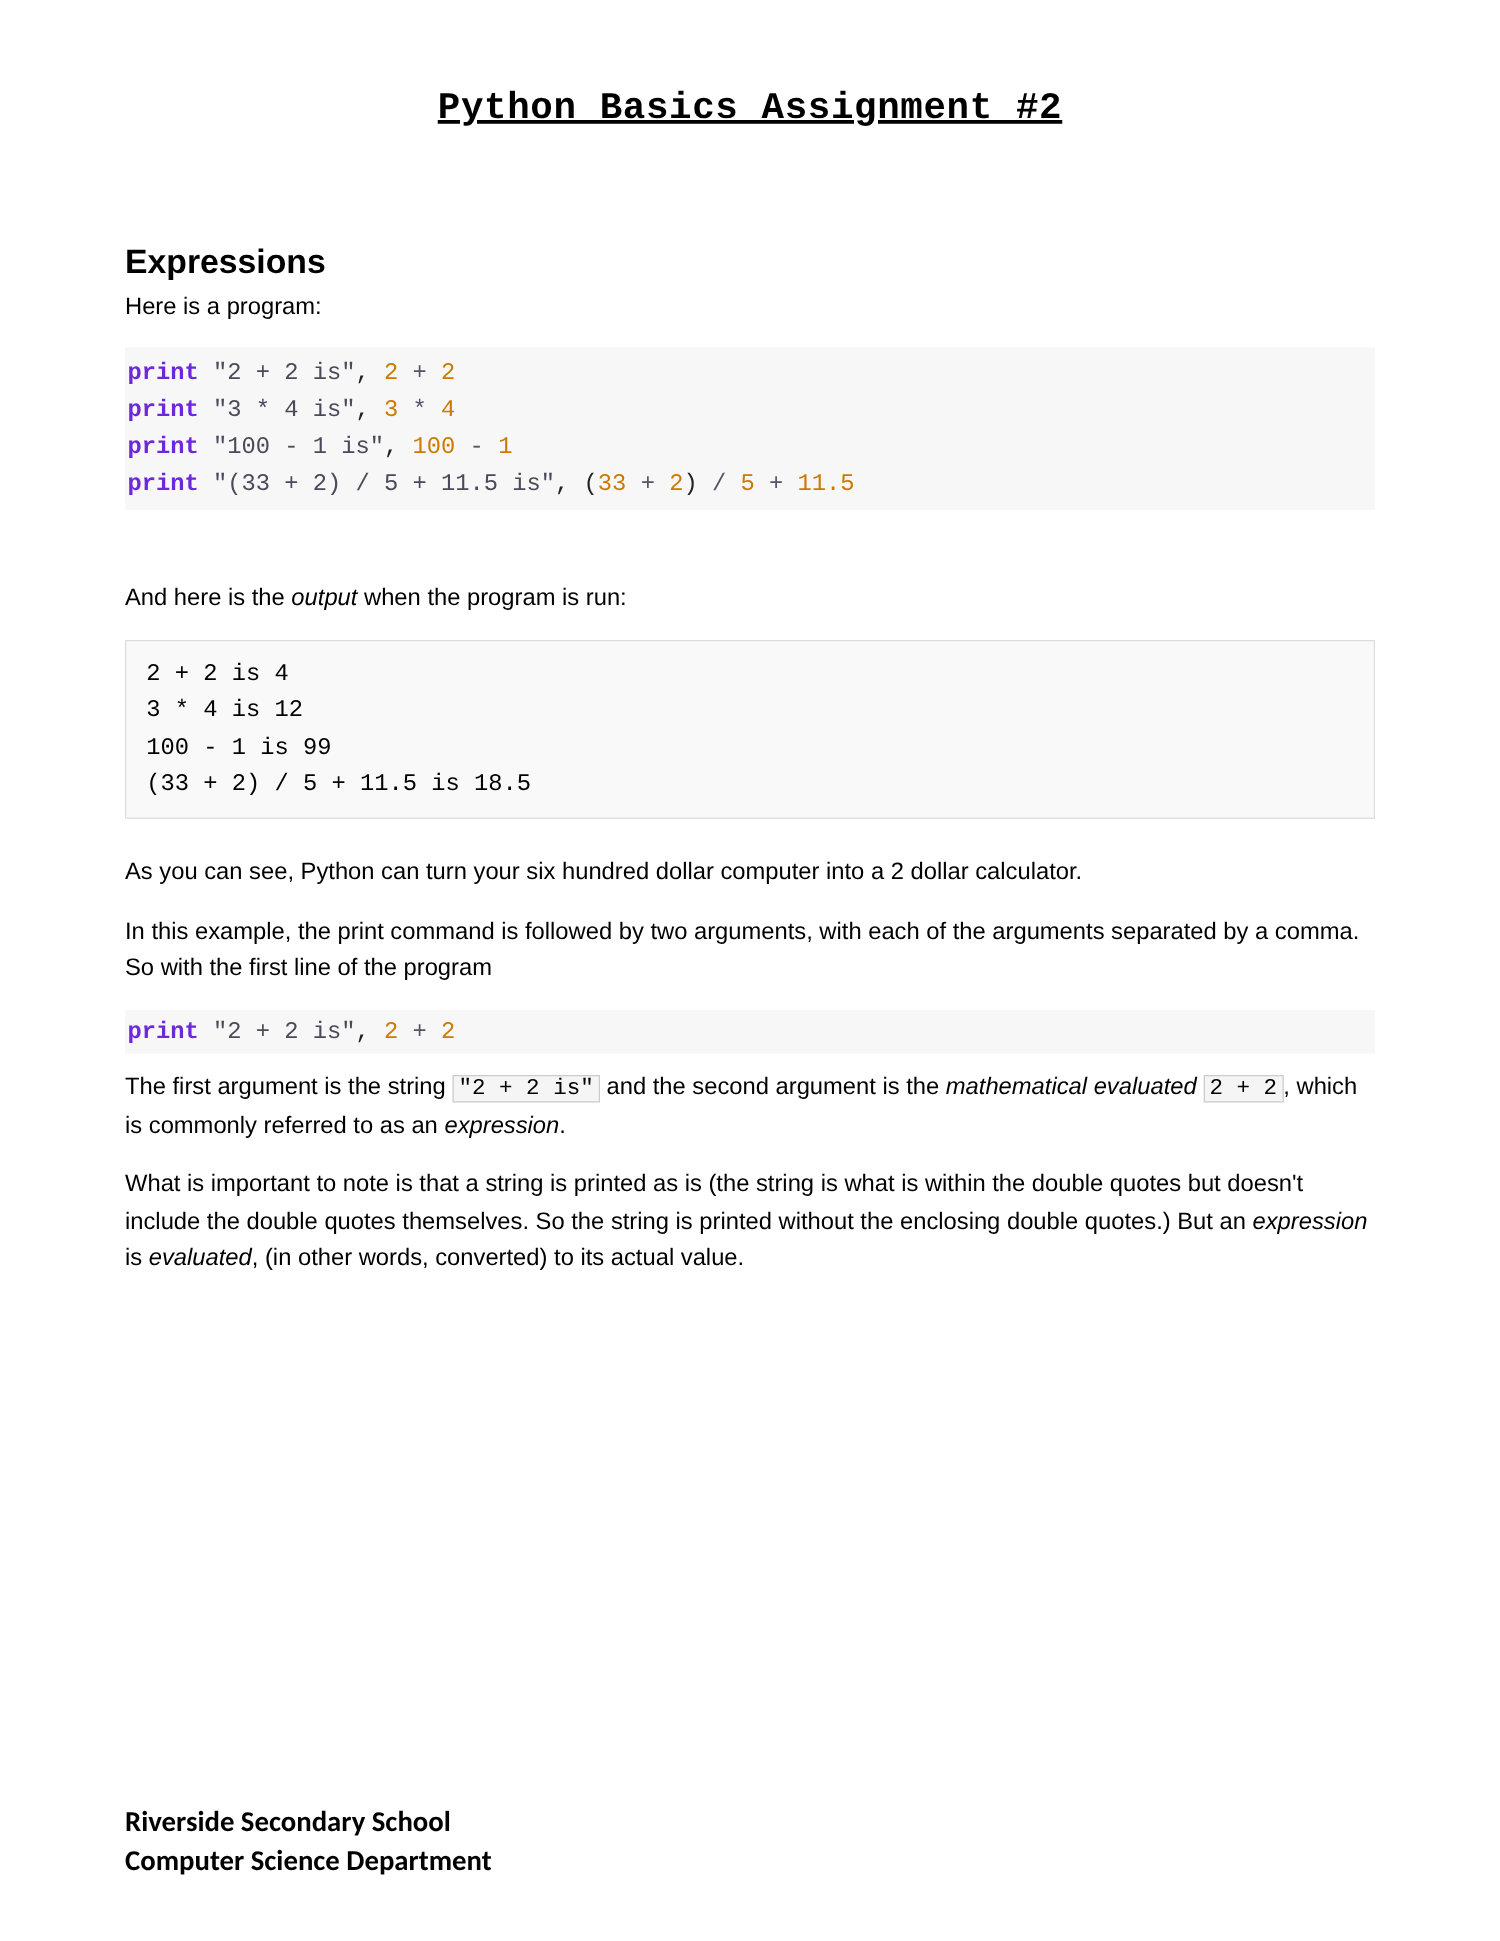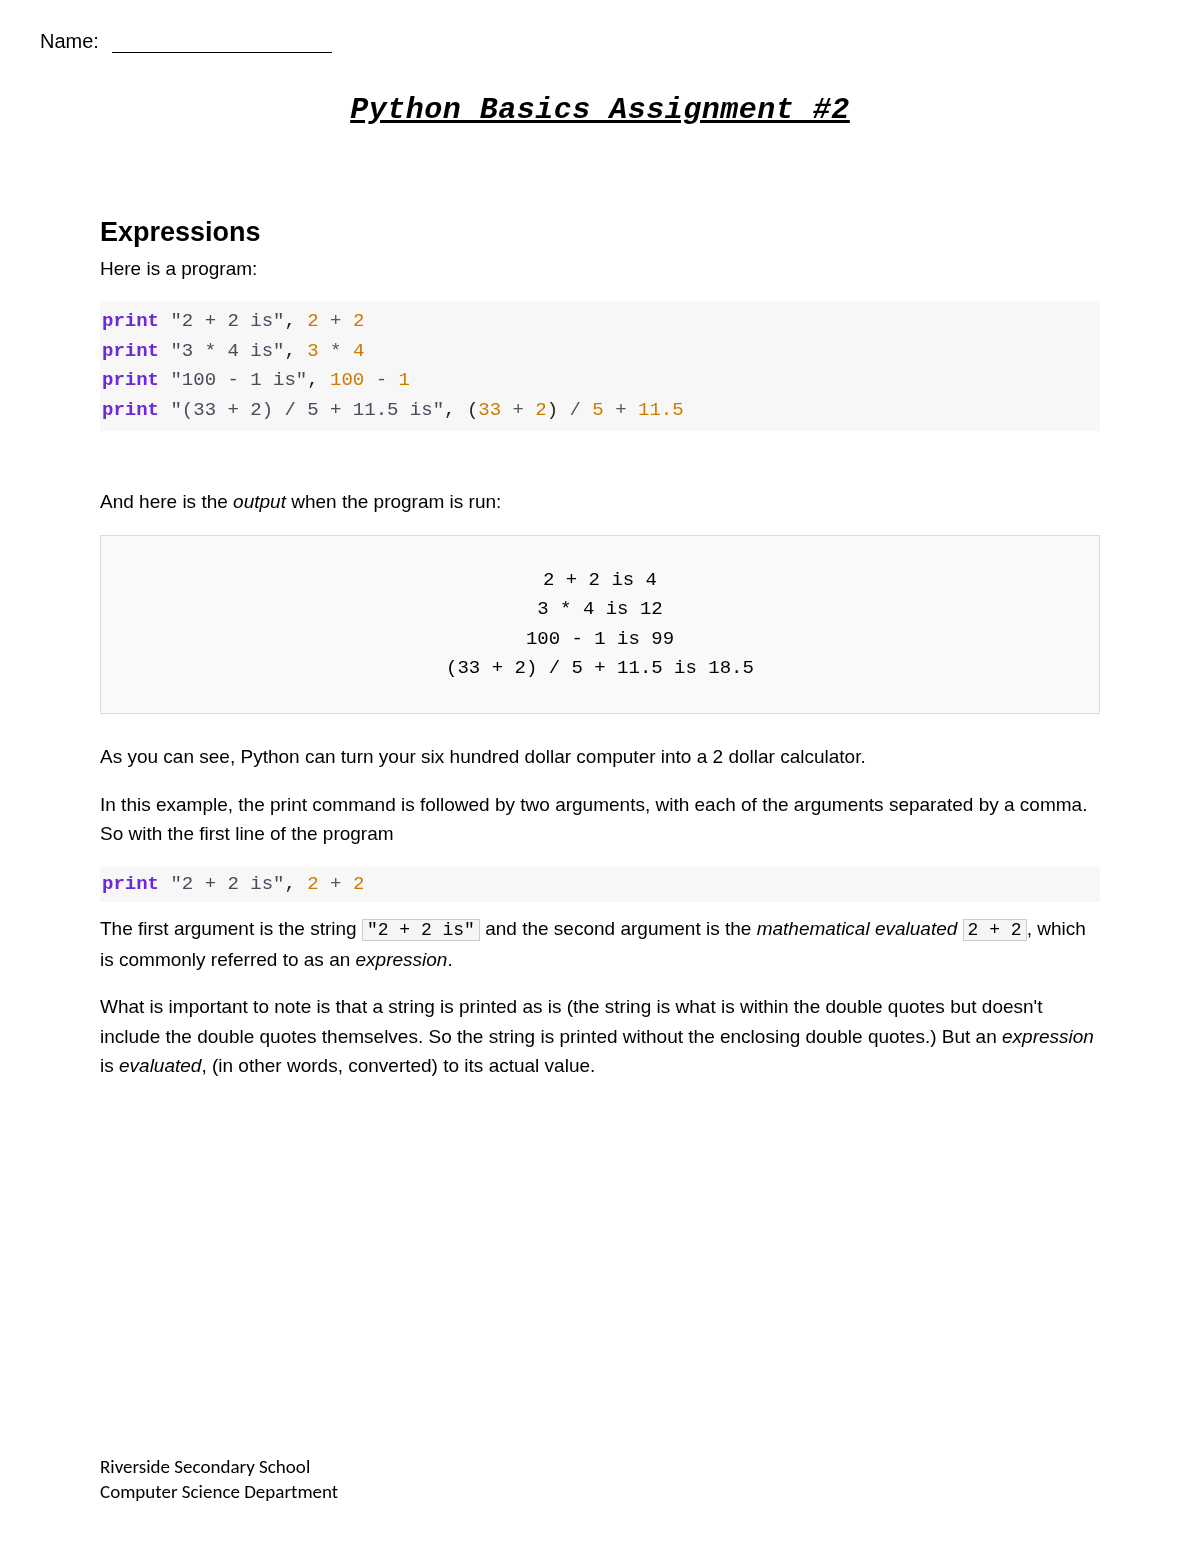--- a/index.html
+++ b/index.html
@@ -31,21 +31,20 @@
       border-bottom: 1.5px solid #000;
       width: 220px;
       margin-left: 8px;
       vertical-align: bottom;
     }
     .title {
       text-align: center;
       font-family: "Courier New", Courier, monospace;
       font-size: 30px;
       font-weight: bold;
-      font-style: italic;
       text-decoration: underline;
       margin-top: 28px;
       margin-bottom: 90px;
       letter-spacing: 0.5px;
     }
     .section-heading {
       font-size: 27px;
       font-weight: bold;
       margin-bottom: 6px;
     }
@@ -71,61 +70,57 @@
       padding: 3px 2px;
       margin-bottom: 6px;
       white-space: pre;
     }
     .output-block {
       font-family: "Courier New", Courier, monospace;
       font-size: 19px;
       line-height: 1.55;
       background: #f9f9f9;
       border: 1px solid #dddddd;
-      padding: 30px 16px;
+      padding: 12px 16px;
       margin-bottom: 28px;
       margin-top: 18px;
       white-space: pre;
-      text-align: center;
     }
     .kw { color: #6d28d9; font-weight: bold; }
     .str { color: #4a4a5a; }
     .num { color: #cc7a00; }
     .op { color: #555566; }
     .punct { color: #222; }
     .italic { font-style: italic; text-align: center; }
     .code-snippet {
       font-family: "Courier New", Courier, monospace;
       font-size: 18px;
       background: #f5f5f5;
       border: 1px solid #ccc;
       padding: 0 4px;
       white-space: nowrap;
     }
     .footer {
       position: absolute;
       bottom: 48px;
       left: 100px;
       font-family: Calibri, Arial, sans-serif;
-      font-size: 19px;
+      font-size: 23px;
       line-height: 1.35;
+      font-weight: bold;
     }
     .gap-lg { height: 38px; }
     .gap-sm { height: 6px; }
     .name-row { margin-left: -60px; }
     .date-row { margin-left: -68px; }
   </style>
 </head>
 <body>
 
 <div class="header-fields">
-  <div class="field-row name-row">
-    <span class="label">Name:</span>
-    <span class="underline"></span>
-  </div>
 </div>
 
 <div class="title">Python Basics Assignment #2</div>
 
 <div class="section-heading">Expressions</div>
 
 <div class="body-text">Here is a program:</div>
 
 <div class="code-block"><span class="kw">print</span> <span class="str">"2 + 2 is"</span><span class="punct">,</span> <span class="num">2</span> <span class="op">+</span> <span class="num">2</span>
 <span class="kw">print</span> <span class="str">"3 * 4 is"</span><span class="punct">,</span> <span class="num">3</span> <span class="op">*</span> <span class="num">4</span>

